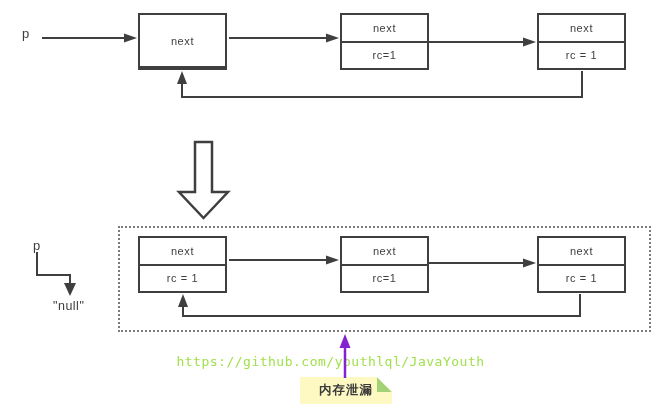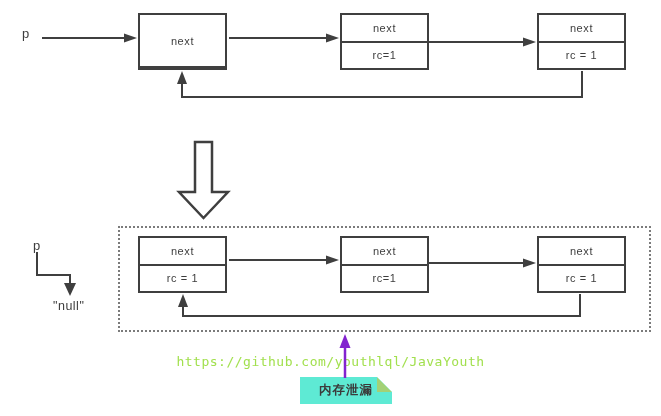--- a/index.html
+++ b/index.html
@@ -25,21 +25,21 @@
     position:absolute;left:118px;top:226px;width:533px;height:106px;
     border:2px dotted #7b7b7b;box-sizing:border-box;z-index:2;background:transparent;
   }
   #url-watermark{
     position:absolute;left:0;top:354px;width:661px;text-align:center;z-index:5;
     font-family:"DejaVu Sans Mono", monospace;font-size:13px;letter-spacing:.5px;
     color:#a2e04e;
   }
   #note{
     position:absolute;left:300px;top:377px;width:92px;height:27px;z-index:5;
-    background:#5eead4;
+    background:#fef9c3;
     clip-path:polygon(0 0, calc(100% - 15px) 0, 100% 15px, 100% 100%, 0 100%);
     display:flex;align-items:center;justify-content:center;
   }
   #note .fold{
     position:absolute;right:0;top:0;width:15px;height:15px;background:#a3d176;
     clip-path:polygon(0 0, 100% 100%, 0 100%);
   }
   #note .txt{font-size:12.5px;font-weight:bold;color:#3b3b3b;letter-spacing:1px;}
 </style>
 </head>

